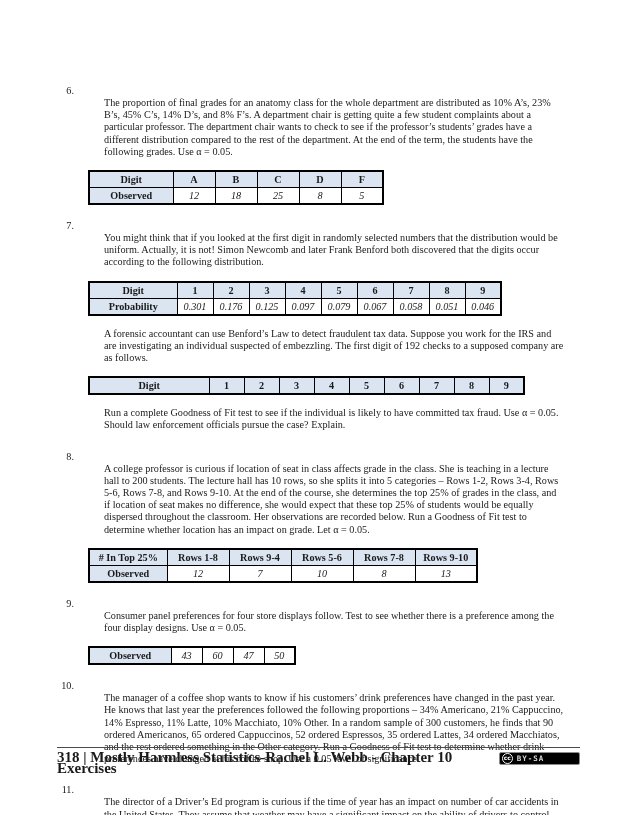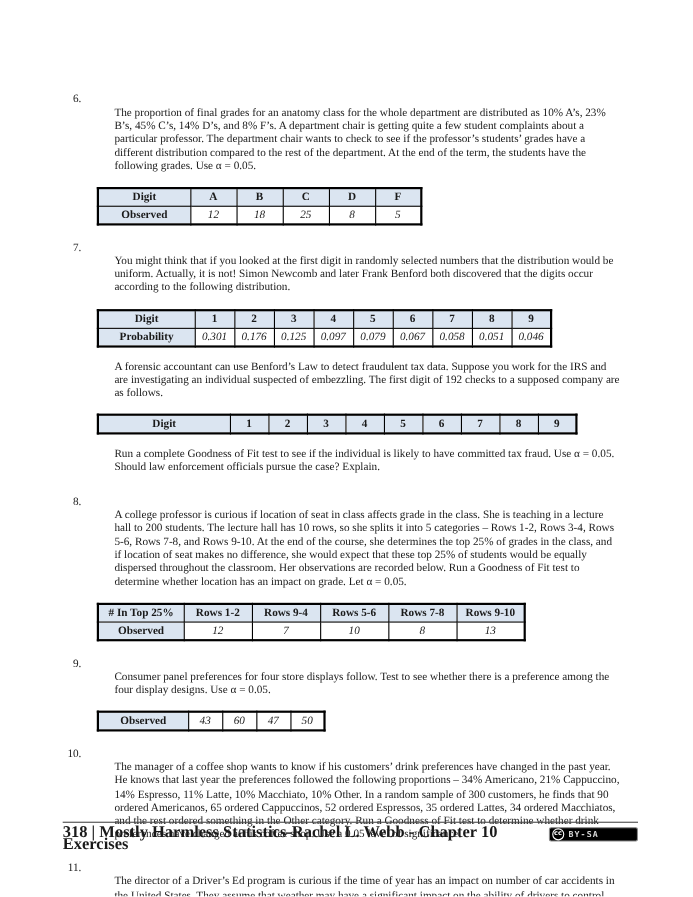--- a/index.html
+++ b/index.html
@@ -173,21 +173,21 @@
               <col style="width:78px">
               <col style="width:62px">
               <col style="width:62px">
               <col style="width:62px">
               <col style="width:62px">
               <col style="width:62px">
             </colgroup>
           <tbody>
               <tr>
             <th># In Top 25%</th>
-            <th>Rows 1-2</th>
+            <th>Rows 1-8</th>
             <th>Rows 9-4</th>
             <th>Rows 5-6</th>
             <th>Rows 7-8</th>
             <th>Rows 9-10</th>
           </tr>
           <tr>
             <th>Observed</th>
             <td>12</td>
             <td>7</td>
             <td>10</td>

